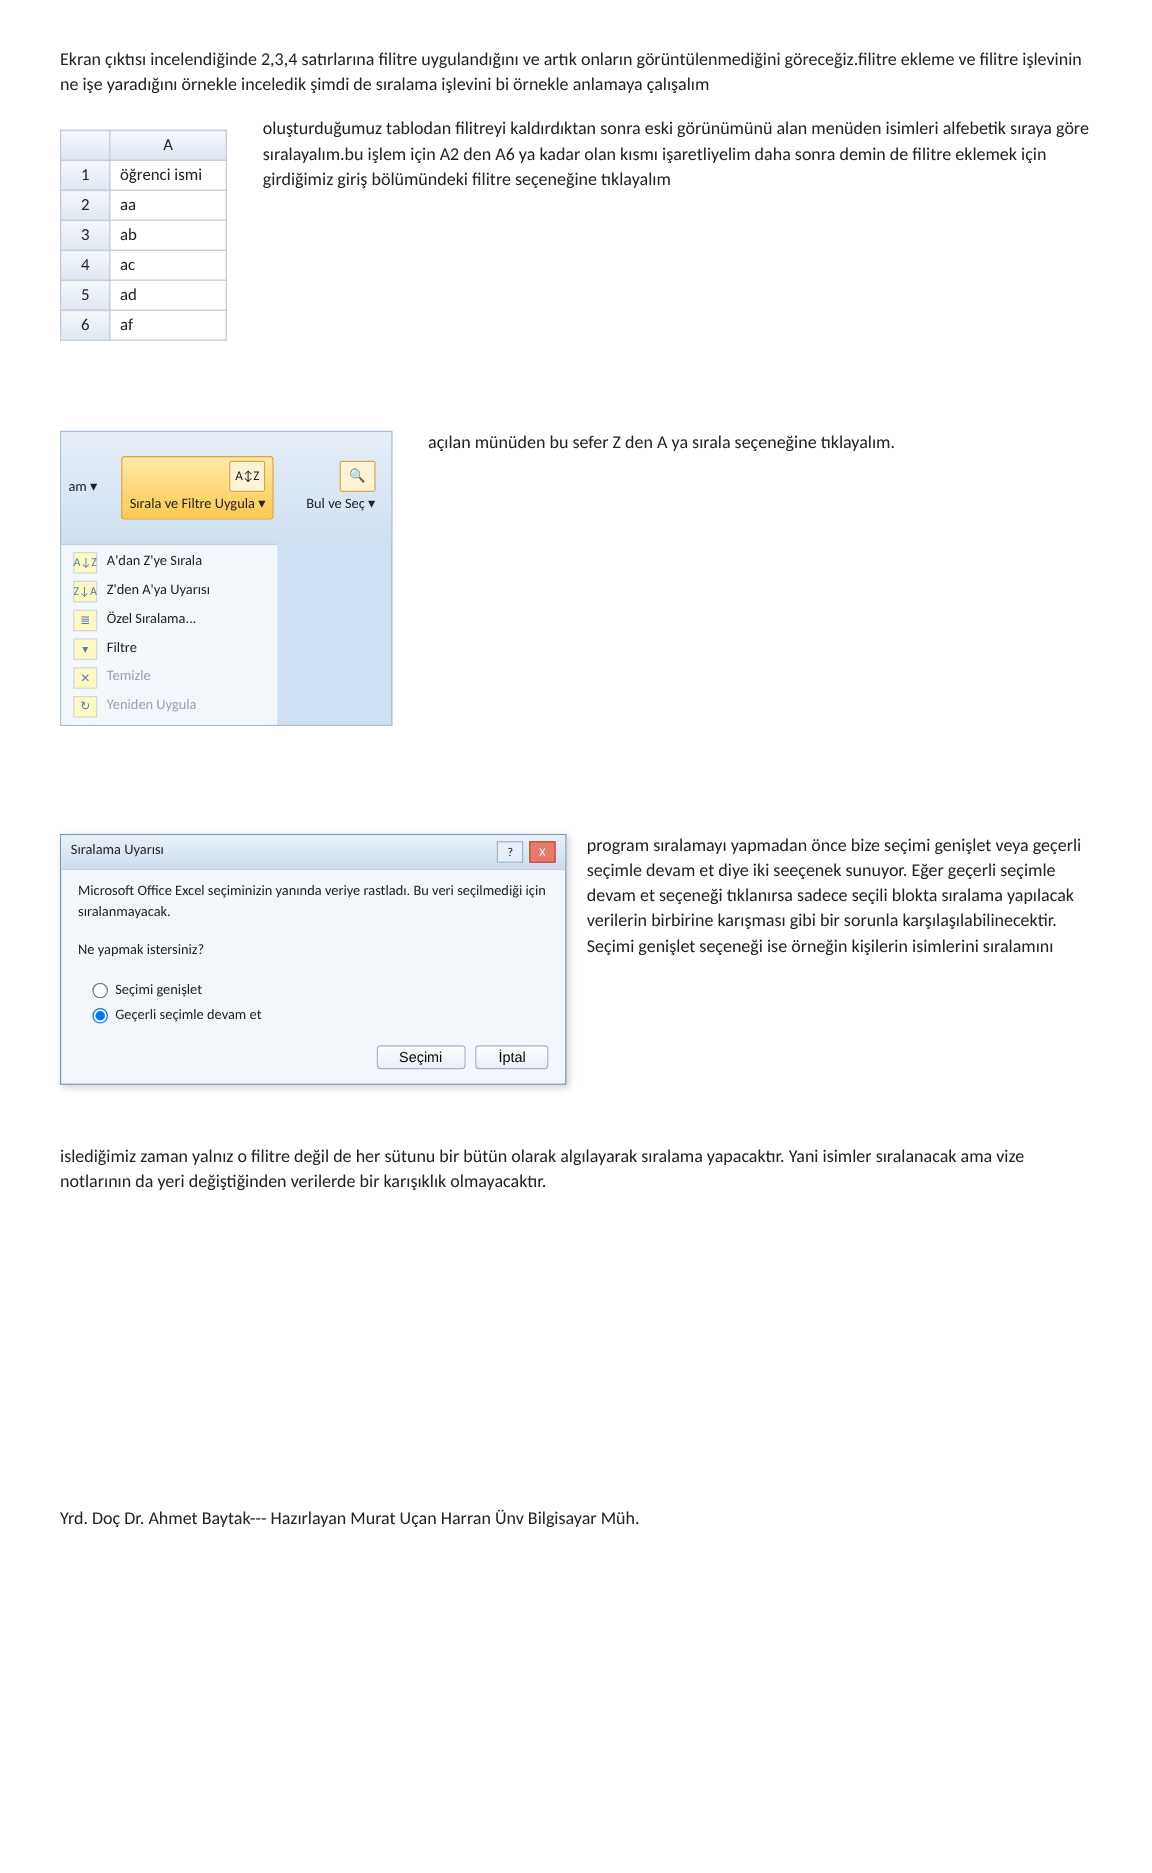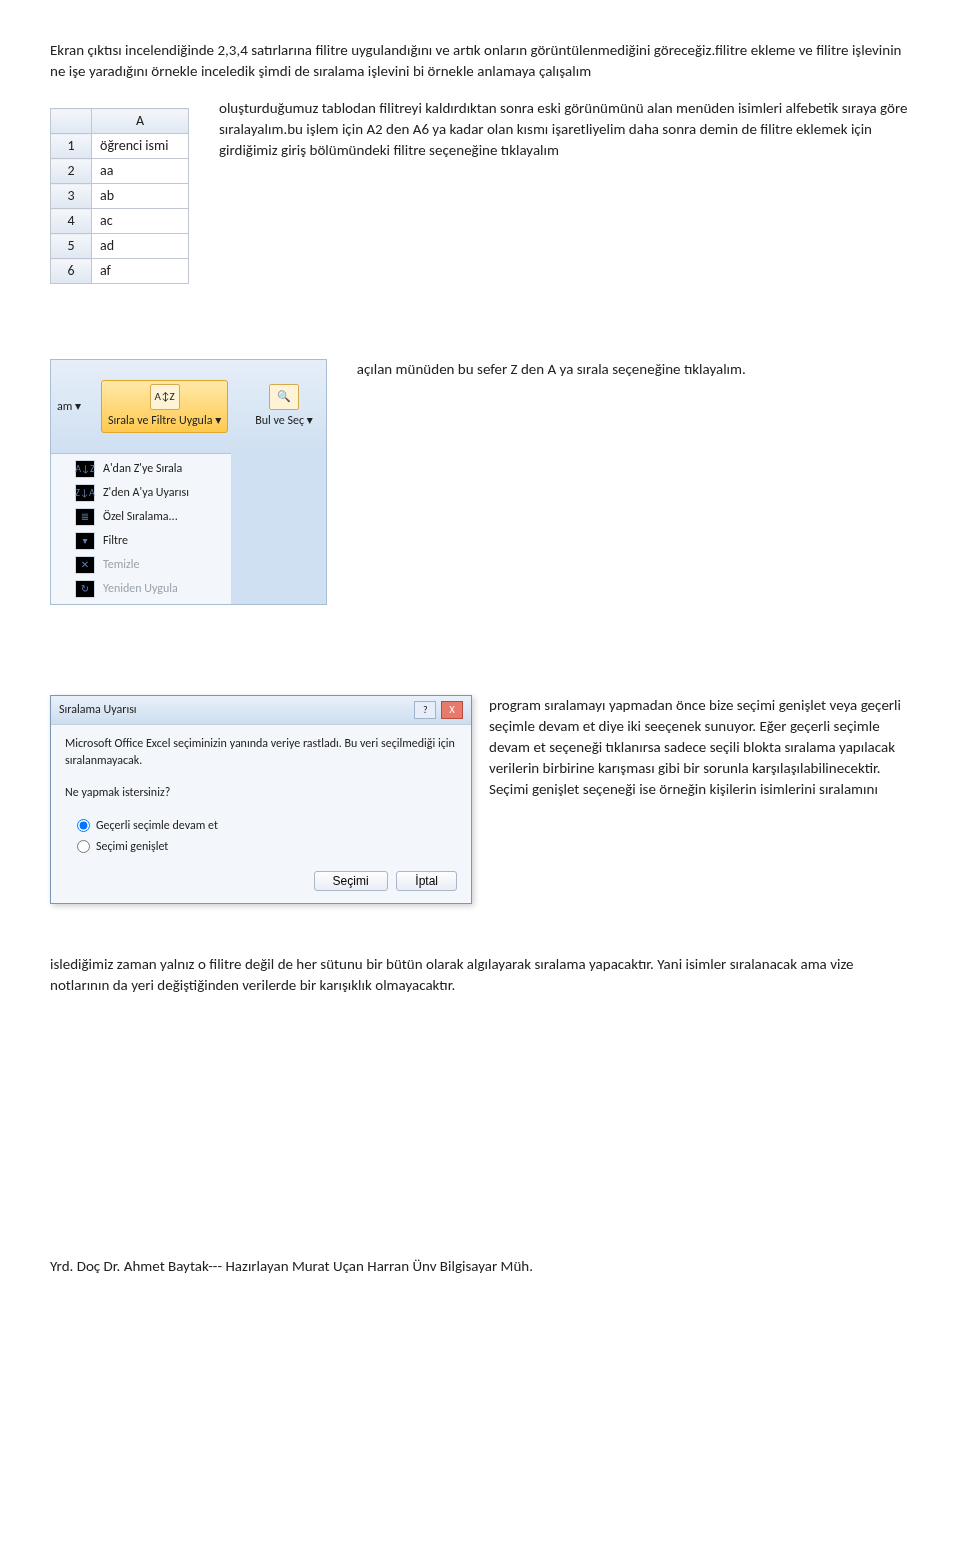--- a/index.html
+++ b/index.html
@@ -58,21 +58,21 @@
   .ribbon-top {
     display: flex;
     align-items: center;
     padding: 20px 6px;
     gap: 20px;
     background: linear-gradient(#e6eef8,#cfe0f2);
   }
   .ribbon-btn {
     display: flex;
     flex-direction: column;
-    align-items: center;
+    align-items: flex-end;
     padding: 3px 6px;
     border: 1px solid transparent;
     border-radius: 3px;
     gap: 2px;
   }
   .ribbon-btn.active {
     background: linear-gradient(#ffe9a8,#ffc94f);
     border-color: #e0a528;
   }
   .ribbon-btn .iconbox { width: 28px; height: 24px; background: #fff3d6; border:1px solid #d6a84e; border-radius:2px; display:flex; align-items:center; justify-content:center; font-size:11px; }
@@ -85,23 +85,22 @@
   .menu-item {
     display: flex;
     align-items: center;
     gap: 8px;
     padding: 3px 10px;
   }
   .menu-item .micon {
     width: 18px; height: 16px;
     display:inline-flex; align-items:center; justify-content:center;
     font-size:10px; color:#5a7fb0;
-    background:#000000;
+    background:#fef9c3;
     border:1px solid #cdd8e6;
-    margin-left:14px;
   }
   .menu-item.disabled { color: #9aa3ad; }
 
   
   .dialog {
     width: 420px;
     border: 1px solid #7a97b8;
     background: #f3f6fa;
     font-size: 12px;
     box-shadow: 2px 2px 6px rgba(0,0,0,0.2);
@@ -230,26 +229,26 @@
       <span>Sıralama Uyarısı</span>
       <span class="win-btns">
         <span>?</span>
         <span class="close">X</span>
       </span>
     </div>
     <div class="body">
       <p>Microsoft Office Excel seçiminizin yanında veriye rastladı. Bu veri seçilmediği için sıralanmayacak.</p>
       <p>Ne yapmak istersiniz?</p>
       <label class="radio">
+        <input type="radio" name="sw" style="">
+        <span>Seçimi genişlet</span>
+      </label>
+      <label class="radio">
         <input type="radio" name="sw" checked="" style="">
         <span>Geçerli seçimle devam et</span>
-      </label>
-      <label class="radio">
-        <input type="radio" name="sw" style="">
-        <span>Seçimi genişlet</span>
       </label>
     </div>
     <div class="btns">
       <button>Seçimi</button>
       <button>İptal</button>
     </div>
   </div>
   <div class="text">
     <p>program sıralamayı yapmadan önce bize seçimi genişlet veya geçerli seçimle devam et diye iki seeçenek sunuyor. Eğer geçerli seçimle devam et seçeneği tıklanırsa sadece seçili blokta sıralama yapılacak verilerin birbirine karışması gibi bir sorunla karşılaşılabilinecektir. Seçimi genişlet seçeneği ise örneğin kişilerin isimlerini sıralamını</p>
   </div>

